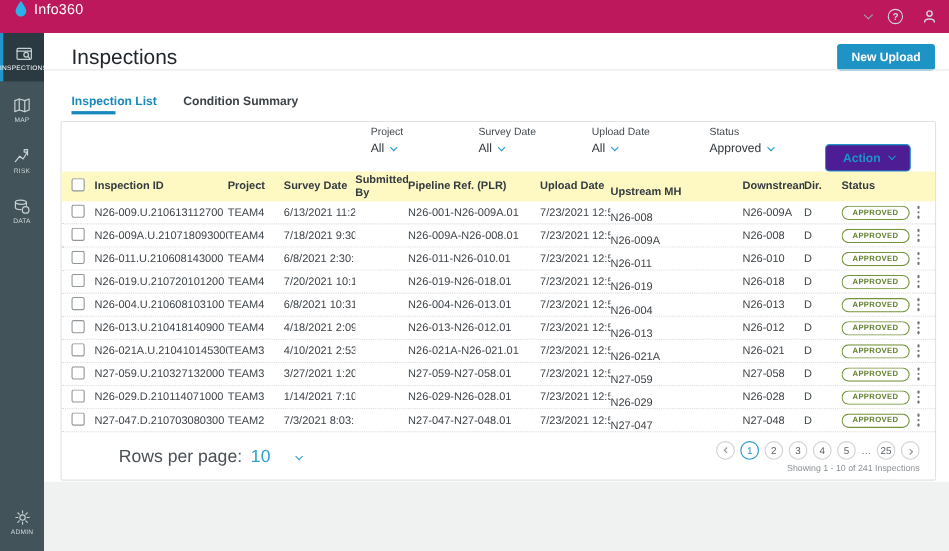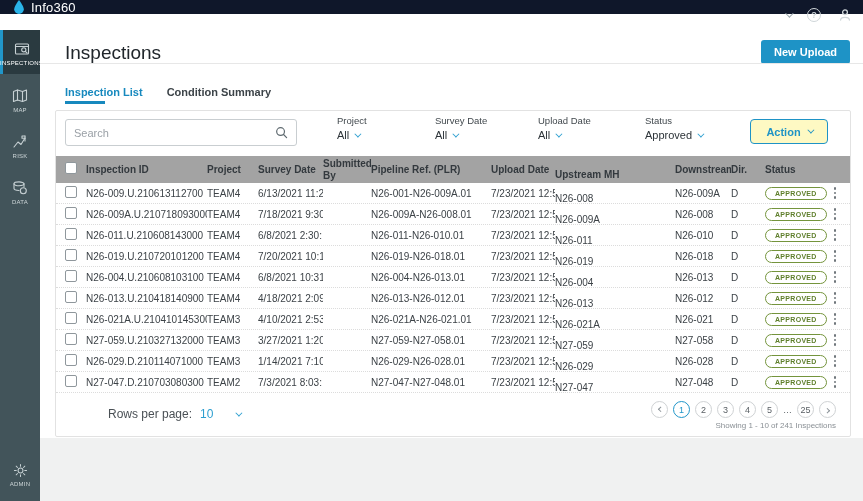--- a/index.html
+++ b/index.html
@@ -1,20 +1,20 @@
 <!DOCTYPE html>
 <html><head>
 <meta charset="utf-8">
 <style>
   * { margin:0; padding:0; box-sizing:border-box; }
   body { font-family:"Liberation Sans", sans-serif; background:#e8e8e8; }
   .screen { position:relative; width:863px; height:501px; background:#fff; overflow:hidden; }
 
   
-  .topbar { position:absolute; left:0; top:0; width:863px; height:14px; background:#0f172a; display:flex; align-items:center; }
+  .topbar { position:absolute; left:0; top:0; width:863px; height:30px; background:#be185d; display:flex; align-items:flex-start; }
   .logo { display:flex; align-items:center; gap:5px; margin-left:12px; }
   .logo-text { color:#fff; font-size:13px; letter-spacing:.2px; }
   .topbar-right { position:absolute; right:10px; top:0; height:30px; display:flex; align-items:center; gap:16px; }
   .chev { display:inline-block; width:6px; height:6px; border-right:1.5px solid #9aa6ab; border-bottom:1.5px solid #9aa6ab; transform:rotate(45deg) translateY(-2px); }
   .help-circle { width:14px; height:14px; border:1.3px solid #cfd6d9; border-radius:50%; color:#cfd6d9; font-size:9px; font-weight:bold; display:flex; align-items:center; justify-content:center; }
 
   
   .sidebar { position:absolute; left:0; top:30px; width:40px; height:471px; background:#42545a; }
   .side-item { width:40px; height:40px; margin-top:6px; display:flex; flex-direction:column; align-items:center; justify-content:center; gap:3px; cursor:pointer; }
   .side-item .lbl { font-size:6px; color:#cdd6d8; letter-spacing:.2px; }
@@ -38,25 +38,25 @@
   .card { position:absolute; left:15px; top:80px; width:796px; height:327px; background:#fff; border:1px solid #e2e2e2; border-radius:2px; }
   .filters { position:relative; height:45px; }
   .search-wrap { position:absolute; left:9px; top:8px; width:232px; height:27px; border:1px solid #c9ced1; border-radius:3px; display:flex; align-items:center; }
   .search-wrap input { flex:1; border:none; outline:none; font-size:11px; padding:0 8px; color:#444; font-family:inherit; background:transparent; }
   .search-wrap input::placeholder { color:#9aa0a6; }
   .search-icon { margin-right:8px; display:flex; }
   .fdrop { position:absolute; top:4px; cursor:pointer; }
   .fdrop .flabel { font-size:9.5px; color:#41484d; margin-bottom:3px; }
   .fdrop .fvalue { font-size:11px; color:#2c3338; display:flex; align-items:center; gap:5px; }
   .fchev { display:inline-block; width:5px; height:5px; border-right:1.4px solid #2d9fd0; border-bottom:1.4px solid #2d9fd0; transform:rotate(45deg) translateY(-2px); }
-  .action-btn { position:absolute; left:694px; top:8px; width:78px; height:25px; background:#fef9c3; border:1px solid #1e93c6; border-radius:4px; color:#1e93c6; font-size:11px; font-weight:bold; display:flex; align-items:center; justify-content:center; gap:6px; cursor:pointer; font-family:inherit; }
+  .action-btn { position:absolute; left:694px; top:20px; width:78px; height:25px; background:#4c1d95; border:1px solid #1e93c6; border-radius:4px; color:#1e93c6; font-size:11px; font-weight:bold; display:flex; align-items:center; justify-content:center; gap:6px; cursor:pointer; font-family:inherit; }
   .action-btn .fchev { border-color:#1e93c6; }
 
   
-  .thead { display:flex; align-items:center; height:27px; background:#a3a3a3; font-size:10px; font-weight:bold; color:#33393e; line-height:1.15; }
+  .thead { display:flex; align-items:center; height:27px; background:#fef9c3; font-size:10px; font-weight:bold; color:#33393e; line-height:1.15; }
   .trow { display:flex; align-items:center; height:21px; border-bottom:1px dotted #dcdcdc; font-size:10px; color:#3c4247; cursor:pointer; }
   .cell { white-space:nowrap; overflow:hidden; }
   .col-check { width:30px; padding-left:9px; }
   .col-id { width:121px; }
   .col-project { width:51px; }
   .col-survey { width:65px; }
   .col-submitted { width:48px; white-space:normal; }
   .col-plr { width:120px; }
   .col-upload { width:64px; }
   .col-upstream { width:85px;margin-top:11px; }
@@ -64,21 +64,21 @@
   .col-dir { width:34px; }
   .col-status { width:68px; }
   .col-kebab { flex:1; display:flex; justify-content:flex-end; padding-right:12px; }
   .cb { width:12px; height:12px; border:1.4px solid #8f979c; border-radius:2px; background:#fff; appearance:none; cursor:pointer; }
   .badge { display:inline-block; border:1px solid #74943c; color:#5f7f2c; border-radius:8px; padding:2px 9px 2px; font-size:7px; font-weight:bold; letter-spacing:.3px; background:#fff; }
   .kebab { display:flex; flex-direction:column; gap:2px; cursor:pointer; padding:2px; }
   .kebab i { width:2.5px; height:2.5px; border-radius:50%; background:#6f767b; }
 
   
   .tfoot { position:relative; height:45px; }
-  .rpp { position:absolute; left:20px; top:14px; font-size:12px; color:#4a5055; display:flex; align-items:flex-start; gap:8px;padding-left:32px; }
+  .rpp { position:absolute; left:20px; top:14px; font-size:16px; color:#4a5055; display:flex; align-items:flex-start; gap:8px;padding-left:32px; }
   .rpp .rpp-val { color:#2d9fd0; display:flex; align-items:center; gap:22px; cursor:pointer; }
   .pagination { position:absolute; right:14px; top:8px; display:flex; align-items:center; gap:5px; }
   .pbtn { width:17px; height:17px; border:1px solid #cfd2d4; border-radius:50%; background:#fff; color:#5a6065; font-size:9px; display:flex; align-items:center; justify-content:center; cursor:pointer; font-family:inherit; }
   .pbtn.active { border-color:#2196c9; color:#2196c9; }
   .pbtn.ellipsis { border:none; width:auto; }
   .pchev { display:inline-block; width:4px; height:4px; border-right:1.3px solid #8d9499; border-bottom:1.3px solid #8d9499; }
   .pchev.left { transform:rotate(135deg) translate(-1px,0); }
   .pchev.right { transform:rotate(-45deg) translate(-1px,0); }
   .showing { position:absolute; right:14px; top:28px; font-size:8px; color:#8a9095; }
 </style>
@@ -156,31 +156,20 @@
     <button class="new-upload">New Upload</button>
     <div class="title-divider"></div>
     <div class="tabs">
       <div class="tab active">Inspection List</div>
       <div class="tab">Condition Summary</div>
     </div>
 
     <div class="card">
 
       <div class="filters">
-        <div class="search-wrap">
-          <input type="text" placeholder="Search" style="">
-          <span class="search-icon">
-            <svg width="13" height="13" viewBox="0 0 14 14">
-                <g stroke="#5f6a70" stroke-width="1.3" fill="none" stroke-linecap="round">
-                  <circle cx="6" cy="6" r="4.2"></circle>
-                  <line x1="9.2" y1="9.2" x2="12.5" y2="12.5"></line>
-                </g>
-              </svg>
-          </span>
-        </div>
         <div class="fdrop" style="left:281px">
           <div class="flabel">Project</div>
           <div class="fvalue">
               <span>All</span>
               <span class="fchev"></span>
             </div>
         </div>
         <div class="fdrop" style="left:379px">
           <div class="flabel">Survey Date</div>
           <div class="fvalue">

